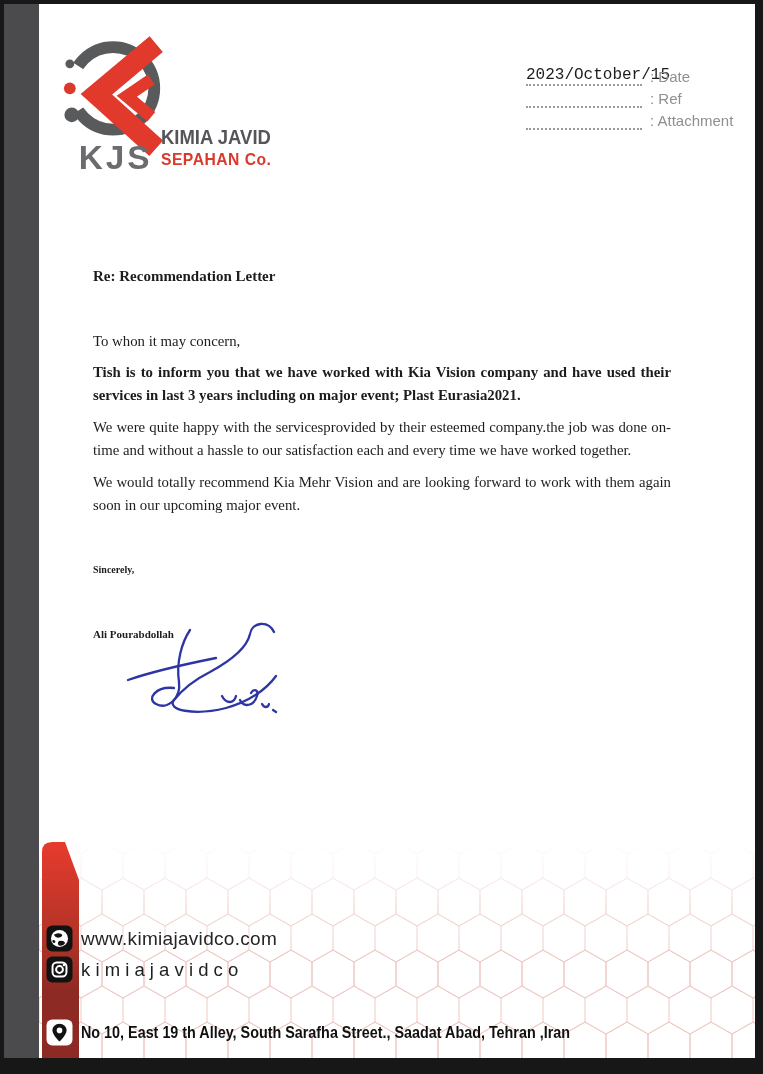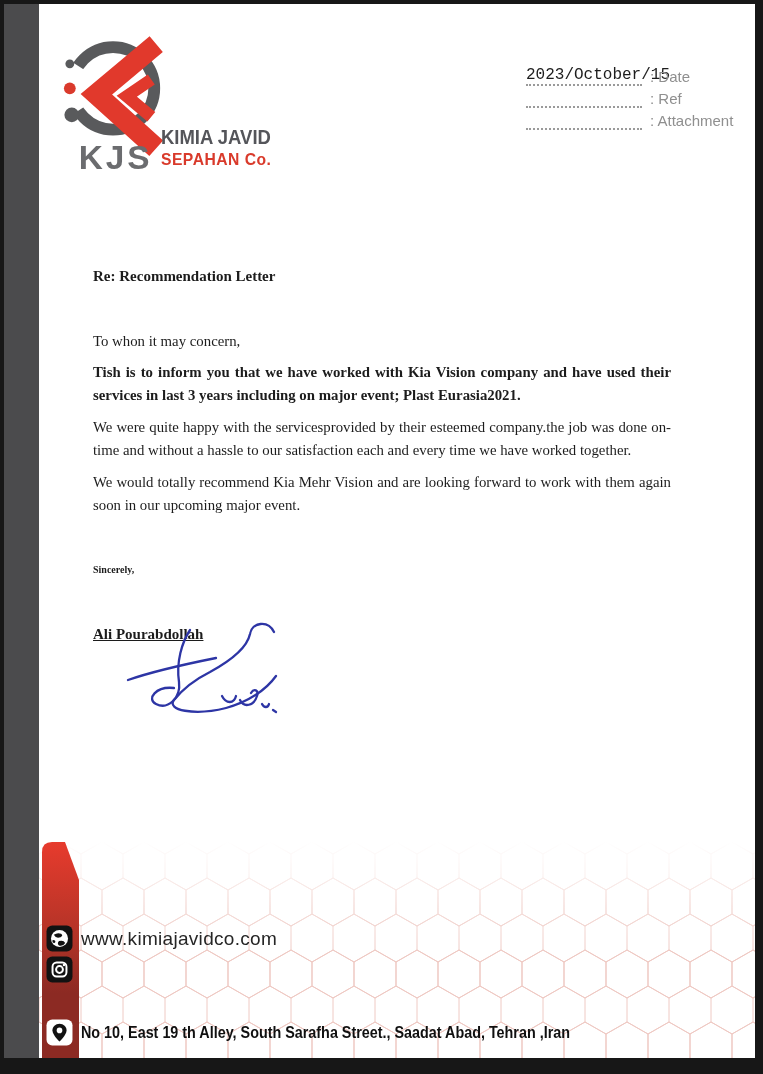--- a/index.html
+++ b/index.html
@@ -28,21 +28,21 @@
   .meta-label { width:95px; padding-left:8px; font-size:15px; color:#8f8f8f; line-height:19px; }
 
   
   .letter-text { font-family:"Liberation Serif", serif; font-size:14.8px; color:#1c1c1c;
                  line-height:23px; }
   .subject   { position:absolute; left:89px; top:261px; font-weight:bold; font-size:15px; }
   .salutation{ position:absolute; left:89px; top:326px; }
   .para      { position:absolute; left:89px; width:578px; text-align:justify; }
   .p1 { top:357px;font-weight:bold; } .p2 { top:412px; } .p3 { top:467px; }
   .closing { position:absolute; left:89px; top:554px; font-weight:bold; font-size:10px; }
-  .signer  { position:absolute; left:89px; top:619px; font-weight:bold; font-size:15px;text-decoration:underline; }
+  .signer  { position:absolute; left:89px; top:619px; font-weight:bold; font-size:11px; }
   .signature { position:absolute; left:112px; top:612px; width:174px; height:110px; }
 
   
   .honeycomb { position:absolute; left:35px; top:838px; width:716px; height:216px; }
   .honey-fade { position:absolute; left:35px; top:838px; width:716px; height:110px;
                 background:linear-gradient(to bottom, #ffffff 0%, rgba(255,255,255,0) 100%); }
   .ribbon { position:absolute; left:38px; top:836px; width:38px; height:218px; }
   .contact-row { position:absolute; left:42px; display:flex; align-items:center; }
   .row-1 { top:921px; } .row-2 { top:952px; } .row-3 { top:983px; } .row-4 { top:1015px; }
   .badge { width:27px; height:27px; flex:0 0 27px; }
@@ -157,20 +157,21 @@
     <span class="contact-text t-web">www.kimiajavidco.com</span>
   </div>
 
   <div class="contact-row row-2">
     <svg class="badge" viewBox="0 0 26 26">
       <rect x="0.5" y="0.5" width="25" height="25" rx="5.5" fill="#121212"></rect>
       <rect x="6.3" y="6.3" width="13.4" height="13.4" rx="4" fill="none" stroke="#ffffff" stroke-width="1.9"></rect>
       <circle cx="13" cy="13" r="3.3" fill="none" stroke="#ffffff" stroke-width="1.9"></circle>
       <circle cx="17.3" cy="8.7" r="1.2" fill="#ffffff"></circle>
     </svg>
+    <span class="contact-text t-insta">k i m i a j a v i d c o</span>
   </div>
 
 
   <div class="contact-row row-4">
     <svg class="badge" viewBox="0 0 26 26">
       <rect x="0.5" y="0.5" width="25" height="25" rx="5.5" fill="#ffffff"></rect>
       <path d="M13,4.5 c-3.9,0 -6.8,2.9 -6.8,6.4 c0,4.8 6.8,10.8 6.8,10.8 s6.8,-6 6.8,-10.8 C19.8,7.4 16.9,4.5 13,4.5 Z" fill="#121212"></path>
       <circle cx="13" cy="11" r="2.7" fill="#ffffff"></circle>
     </svg>
     <span class="contact-text t-addr">No 10, East 19 th Alley, South Sarafha Street., Saadat Abad, Tehran ,Iran</span>

